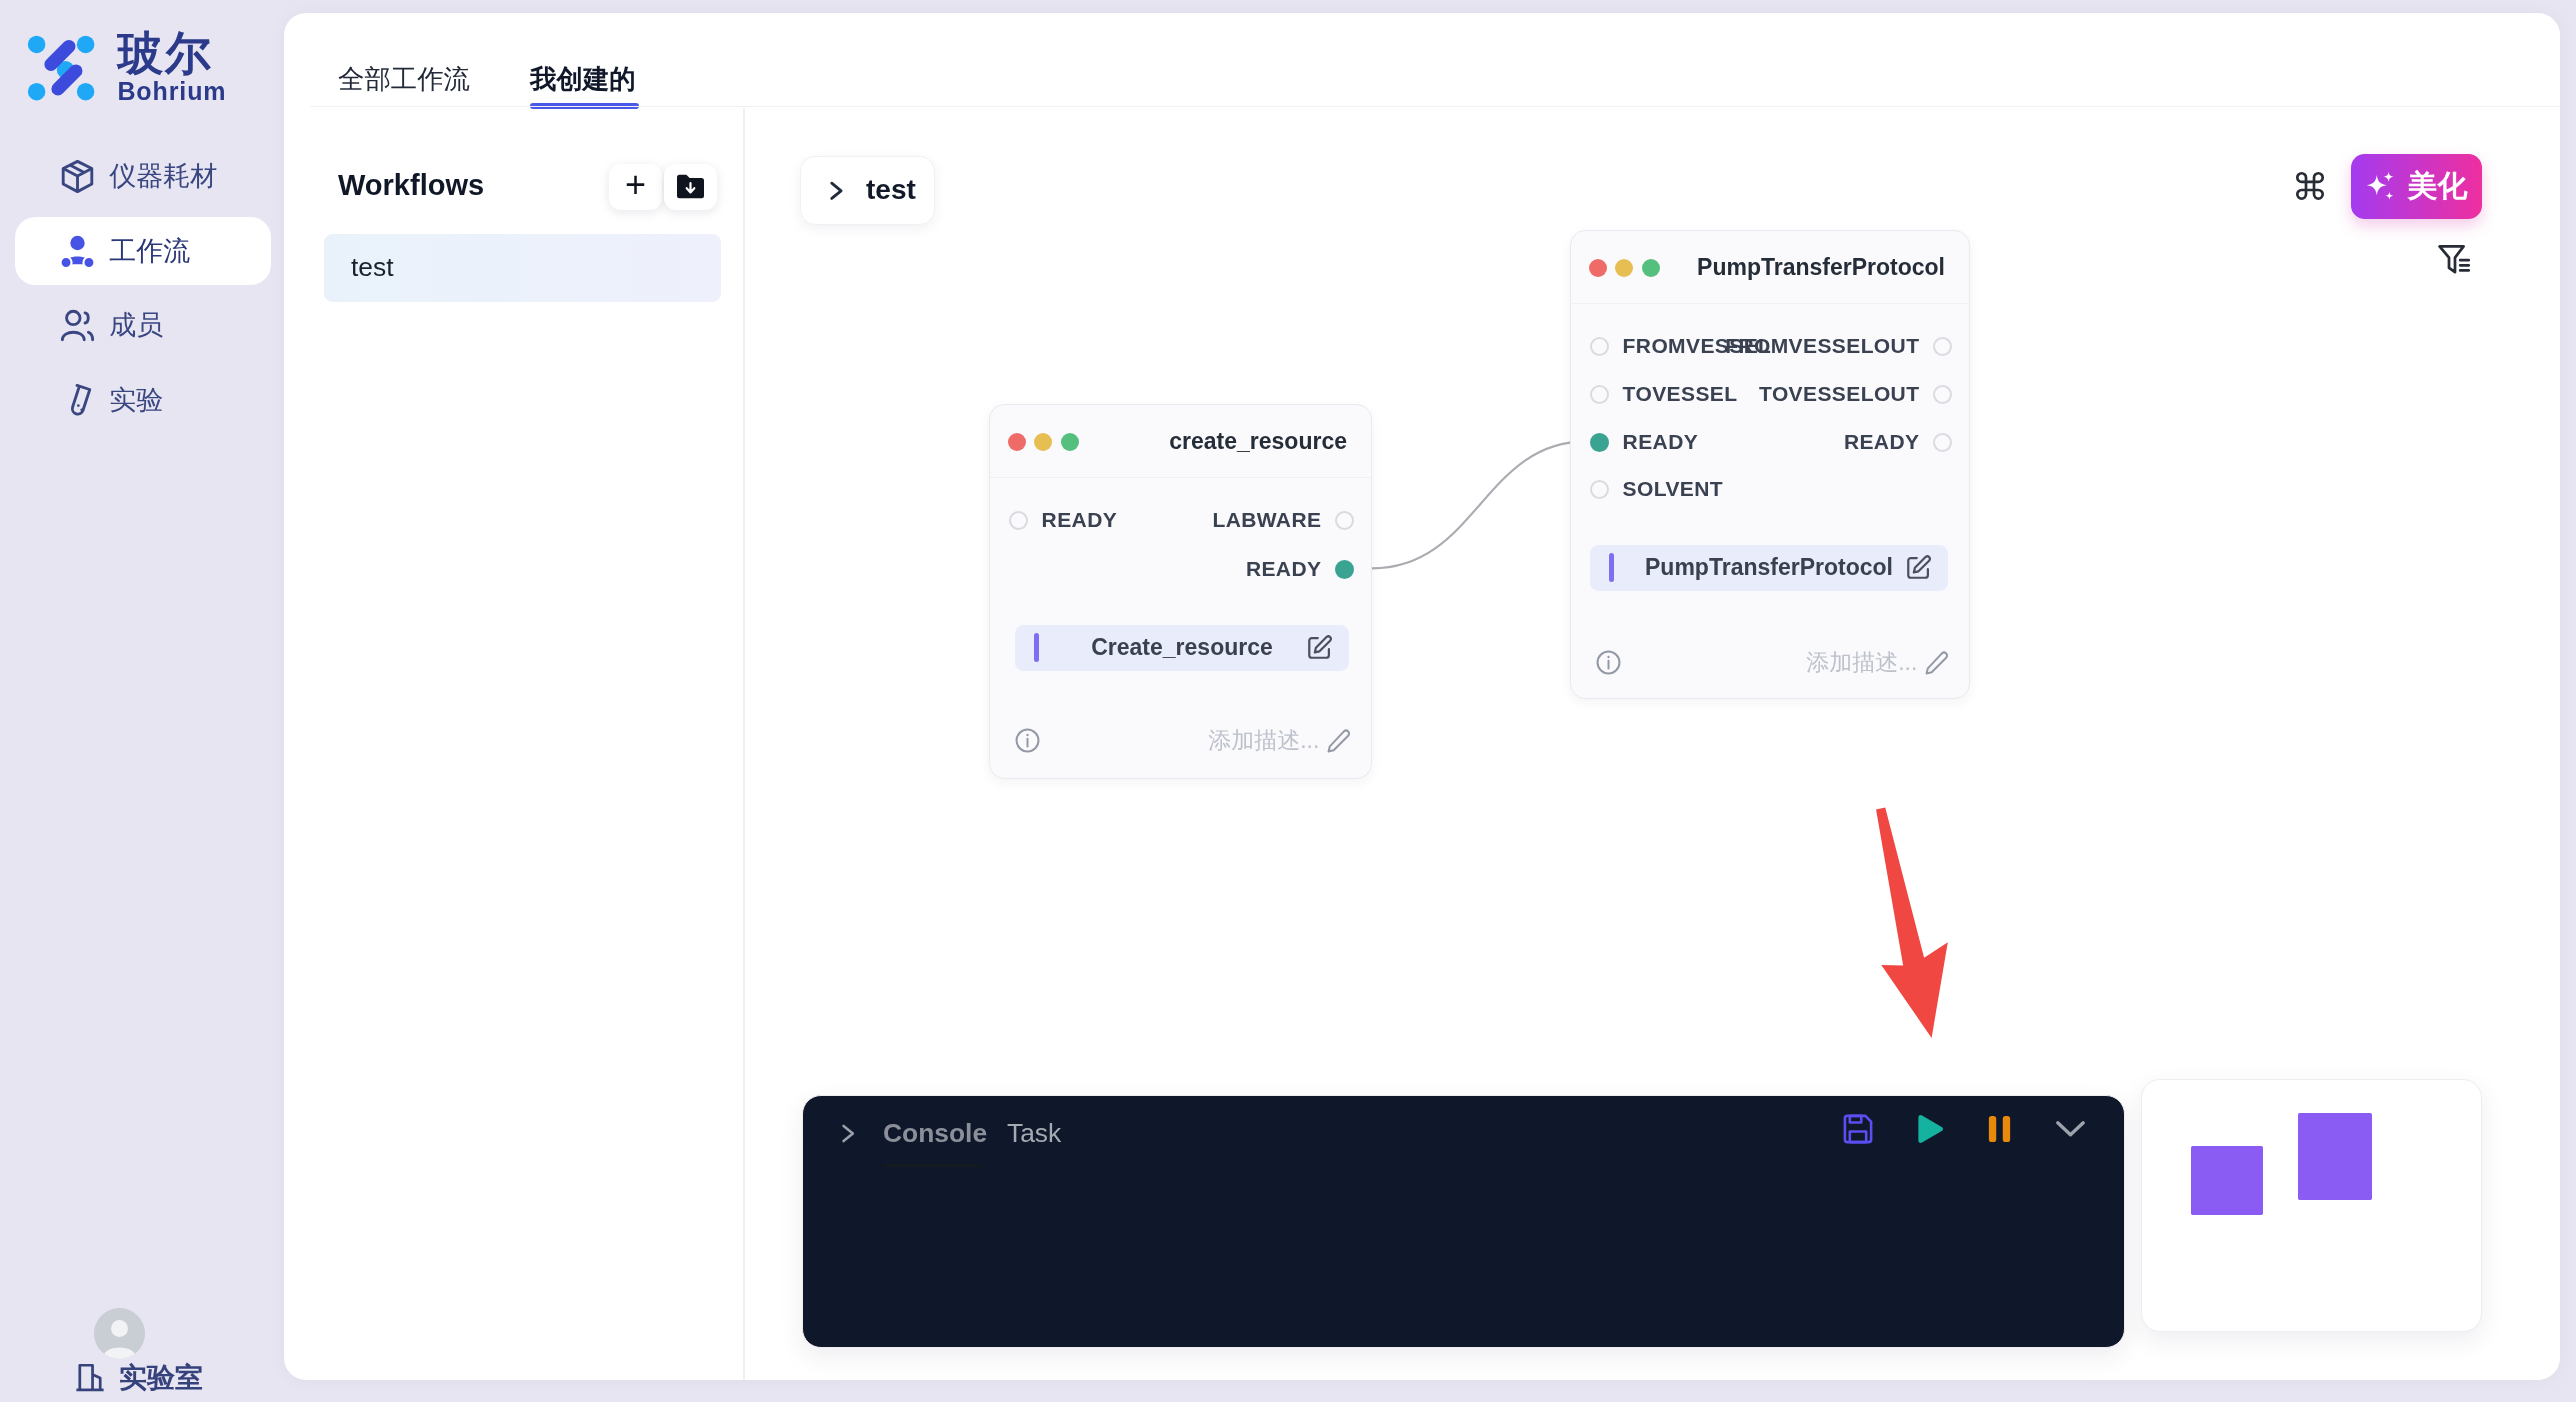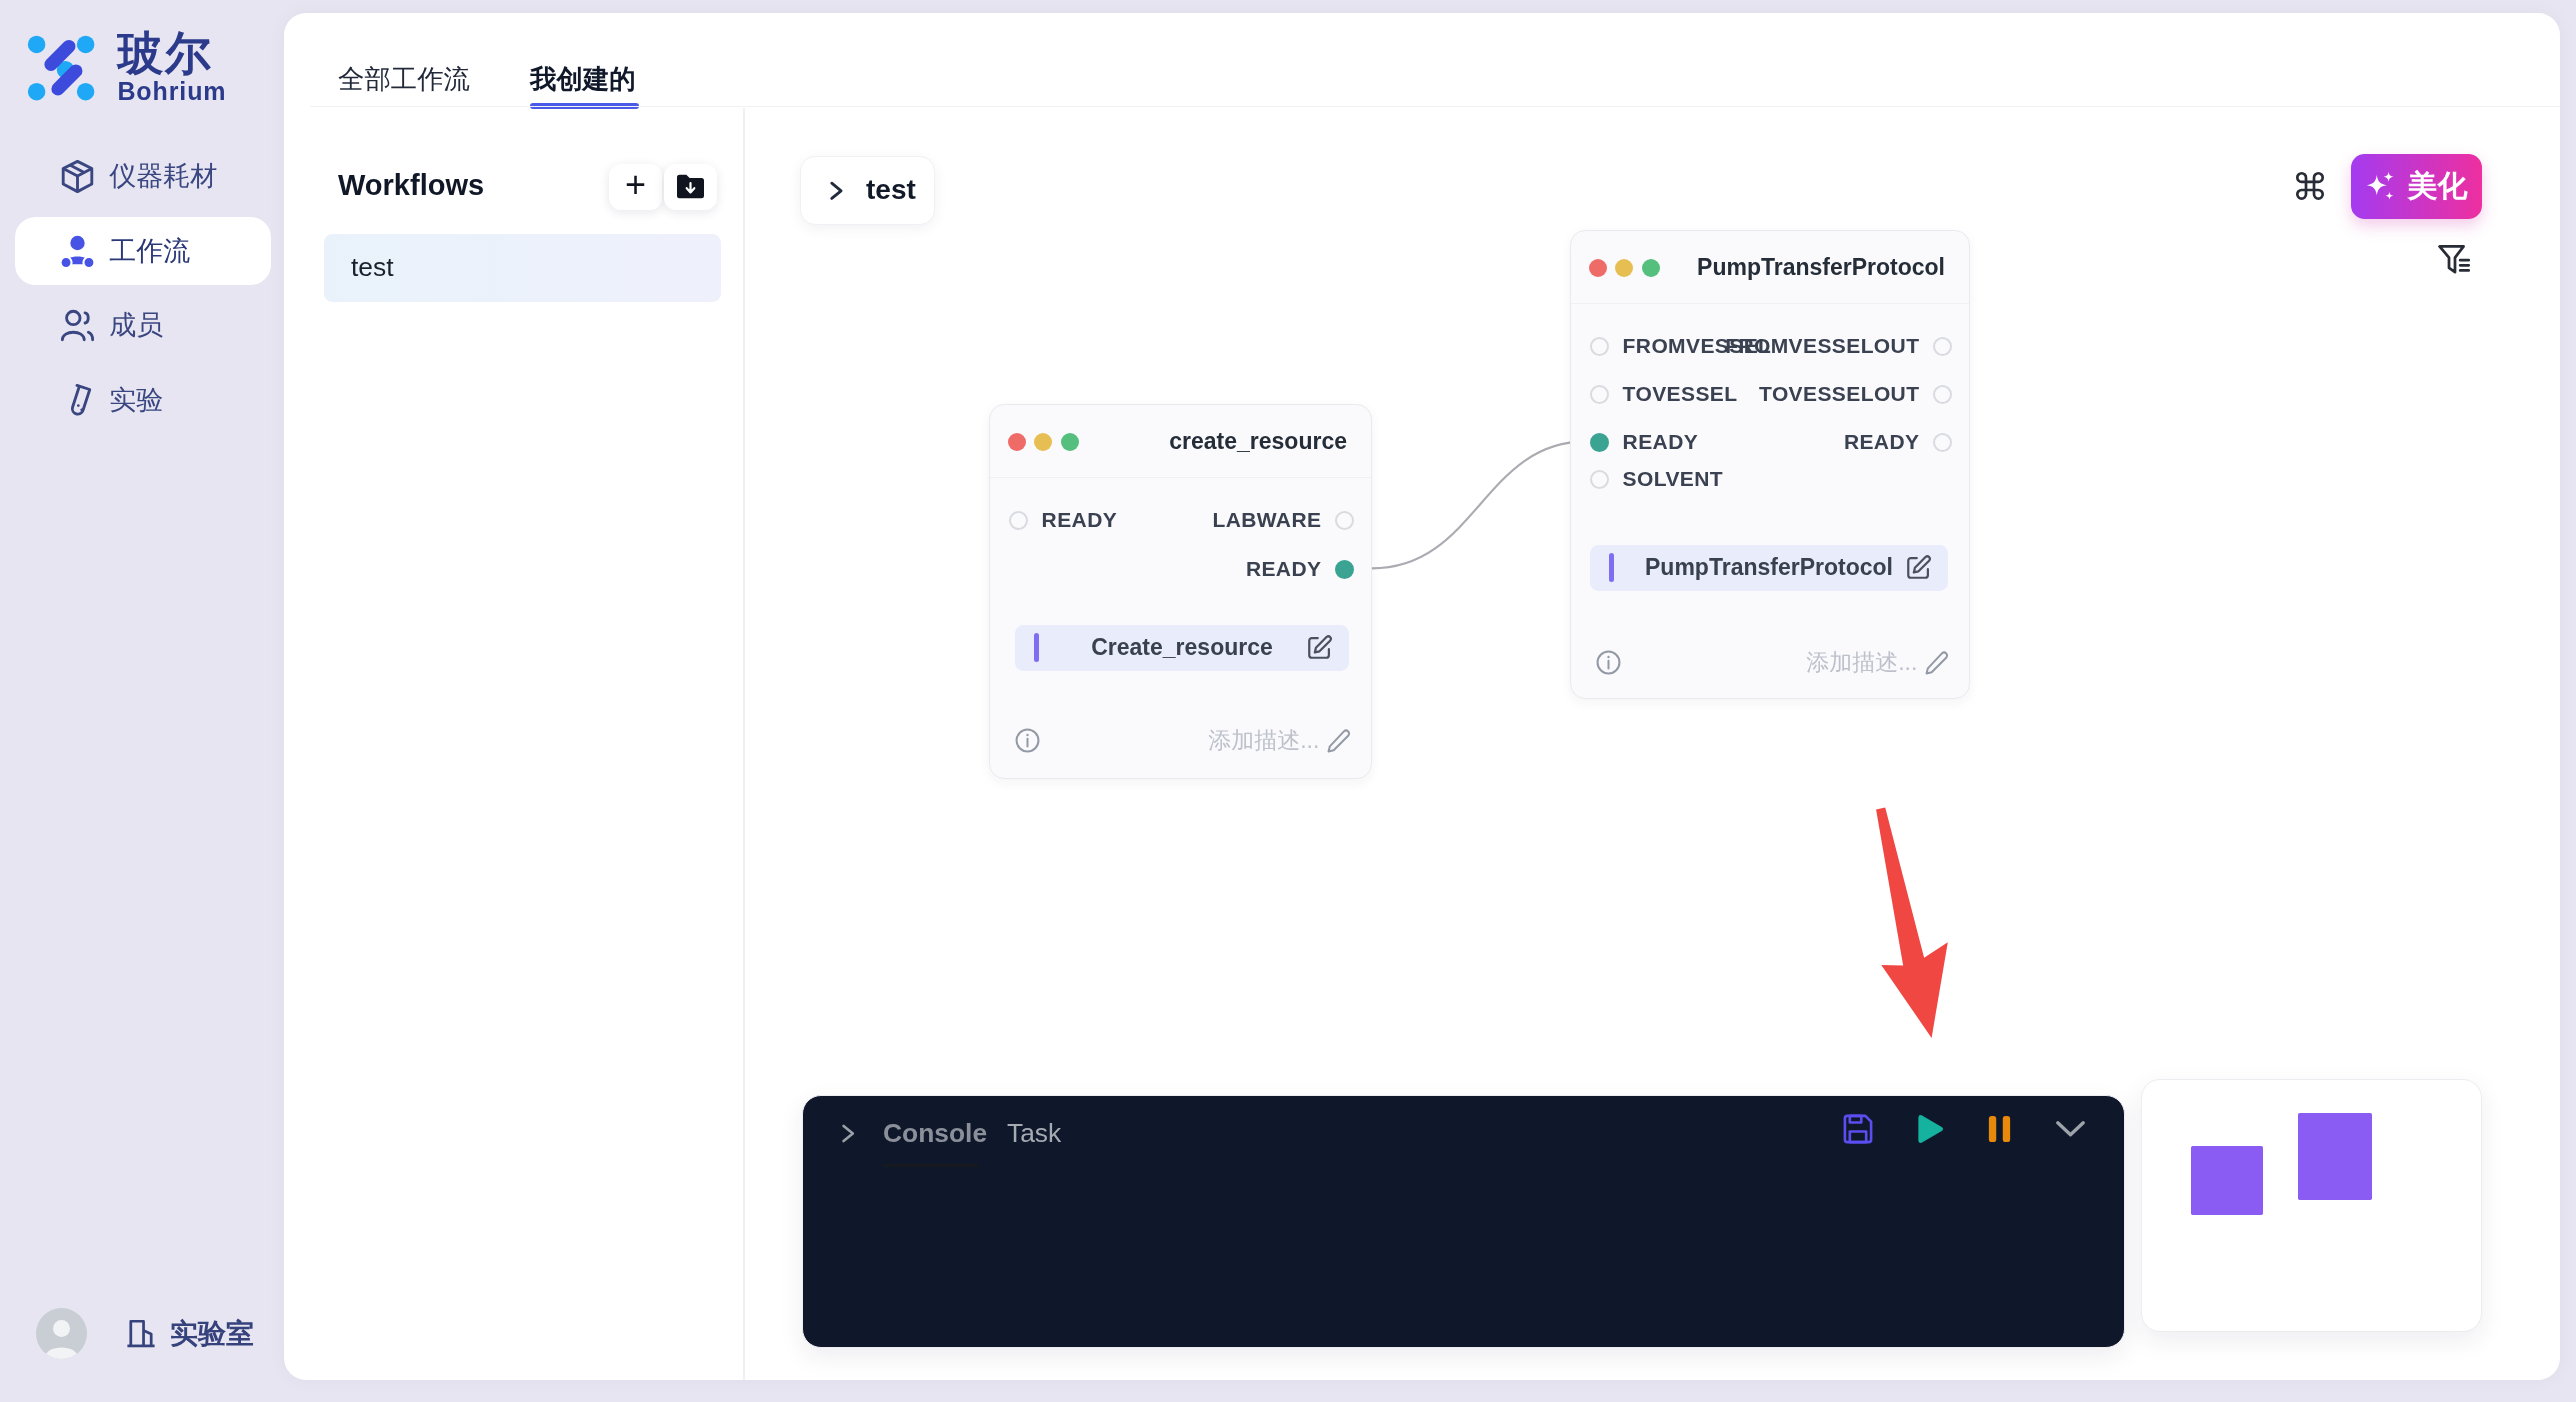--- a/index.html
+++ b/index.html
@@ -12,21 +12,21 @@
   .sidebar { position:absolute; left:0; top:0; width:284px; height:1402px; background:#E6E5F1; }
   .brand { position:absolute; left:27px; top:29px; display:flex; align-items:center; }
   .brand-text { margin-left:20.4px; }
   .brand-title { font-size:46px; font-weight:bold; color:#2B3A8A; letter-spacing:1.7px; line-height:1.05; }
   .brand-sub { font-size:25px; font-weight:bold; color:#2B3A8A; letter-spacing:0.9px; }
   .nav-item { position:absolute; left:15.3px; width:256px; height:68px; border-radius:20.4px;
               display:flex; align-items:center; cursor:pointer; }
   .nav-item.active { background:#FFFFFF; }
   .nav-item .nicon { margin-left:43px; width:39px; height:39px; display:flex; align-items:center; justify-content:center; }
   .nav-item .nlabel { margin-left:12px; font-size:27px; font-weight:400; color:#3A4680; }
-  .side-footer { position:absolute; left:36px; top:1308px; display:flex; align-items:center; }
+  .side-footer { position:absolute; left:36px; top:1308px; display:flex; align-items:center;flex-direction:column; }
   .avatar { width:51px; height:51px; border-radius:50%; background:#C9CDD4; overflow:hidden; position:relative; }
   .lab-row { display:flex; align-items:center; margin-left:37px; cursor:pointer; }
   .lab-label { margin-left:12px; font-size:28px; font-weight:600; color:#36427C; }
 
   
   .main-card { position:absolute; left:284px; top:12.8px; width:2276px; height:1367px;
                background:#FFFFFF; border-radius:22px; box-shadow:0 0 20.4px rgba(20,20,60,0.04); }
   .tab { position:absolute; top:49px; font-size:26.4px; color:#222A3A; cursor:pointer; }
   .tab.active { font-weight:bold; color:#10182A; }
   .tab-underline { position:absolute; left:246px; top:90px; width:109px; height:6px; border-radius:3.4px; background:#4A5AE8; }
@@ -308,21 +308,21 @@
         <span class="plabel">FROMVESSEL</span>
       </div>
       <div class="port-row left" style="top:144px">
         <span class="pdot"></span>
         <span class="plabel">TOVESSEL</span>
       </div>
       <div class="port-row left" style="top:192px">
         <span class="pdot filled"></span>
         <span class="plabel">READY</span>
       </div>
-      <div class="port-row left" style="top:229px">
+      <div class="port-row left" style="top:239px">
         <span class="pdot"></span>
         <span class="plabel">SOLVENT</span>
       </div>
       <div class="port-row right" style="top:96px">
         <span class="pdot"></span>
         <span class="plabel">FROMVESSELOUT</span>
       </div>
       <div class="port-row right" style="top:144px">
         <span class="pdot"></span>
         <span class="plabel">TOVESSELOUT</span>

